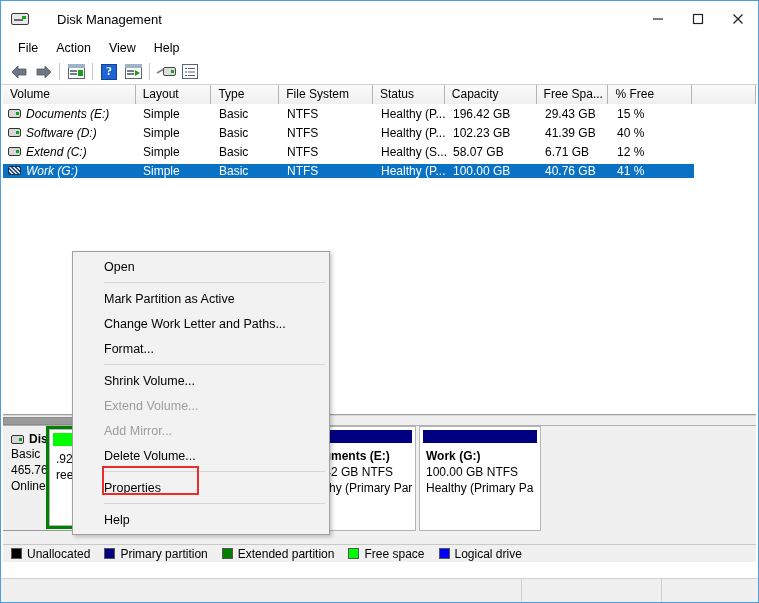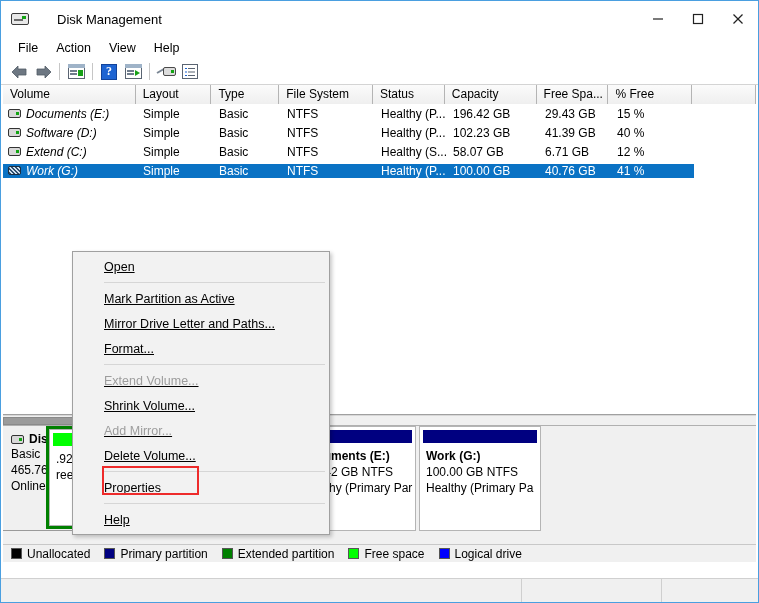--- a/index.html
+++ b/index.html
@@ -416,29 +416,29 @@
           <div class="lgtx">Free space</div>
         </div>
         <div class="lg">
           <div class="lgsw" style="background: rgb(0, 0, 255);"></div>
           <div class="lgtx">Logical drive</div>
         </div>
       </div>
 
     <div class="ctxmenu">
       <div class="gutter"></div>
-      <div id="ctxitems" style="position:relative;text-decoration:underline;">
+      <div id="ctxitems" style="position:relative;">
           <div class="ctxitem">Open</div>
           <div class="ctxsep"></div>
           <div class="ctxitem">Mark Partition as Active</div>
-          <div class="ctxitem">Mirror Drive Letter and Paths...</div>
+          <div class="ctxitem">Change Work Letter and Paths...</div>
           <div class="ctxitem">Format...</div>
           <div class="ctxsep"></div>
+          <div class="ctxitem">Shrink Volume...</div>
           <div class="ctxitem disabled">Extend Volume...</div>
-          <div class="ctxitem">Shrink Volume...</div>
           <div class="ctxitem disabled">Add Mirror...</div>
           <div class="ctxitem">Delete Volume...</div>
           <div class="ctxsep"></div>
           <div class="ctxitem">Properties</div>
           <div class="ctxsep"></div>
           <div class="ctxitem">Help</div>
           <div class="redbox" style="top: 212px; border-color: rgb(238, 43, 43);"></div>
         </div>
     </div>
 

